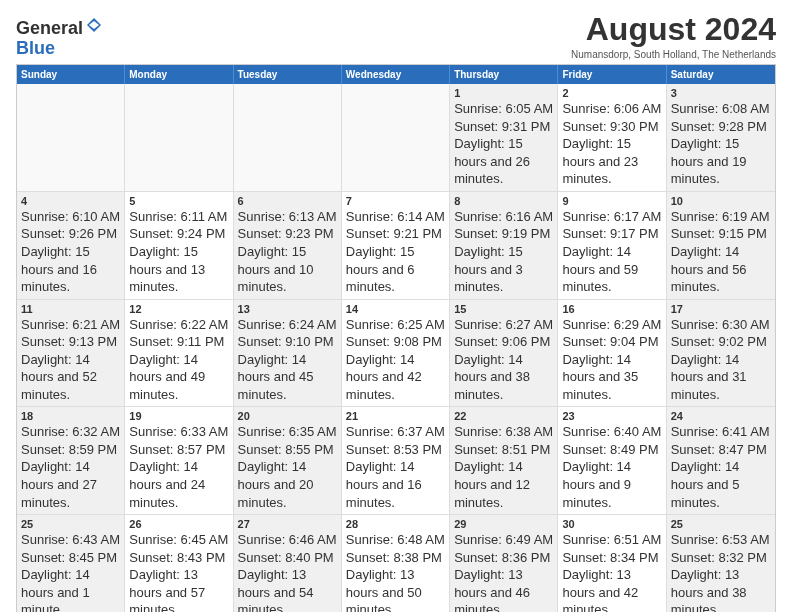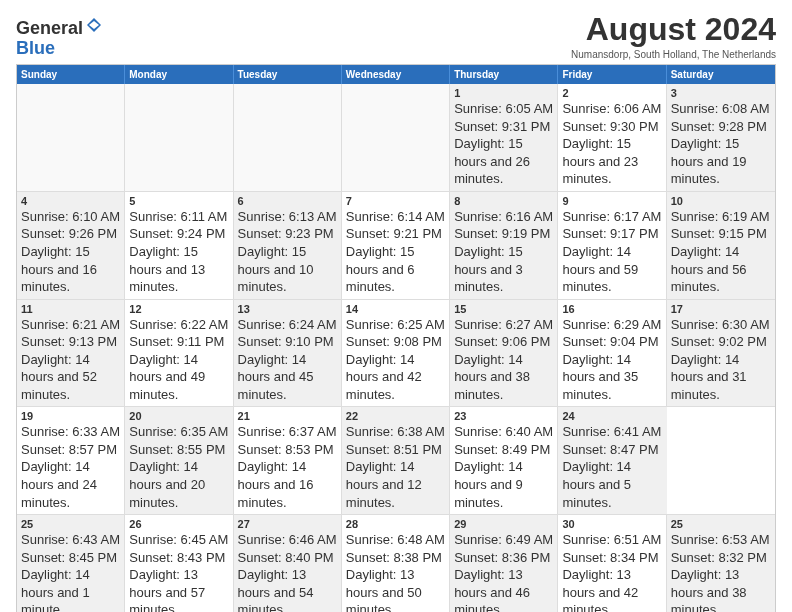--- a/index.html
+++ b/index.html
@@ -234,20 +234,24 @@
           <div class="cal-cell">
             <div class="day-num">16</div>
             <div class="cell-info">Sunrise: 6:29 AM<br>Sunset: 9:04 PM<br>Daylight: 14 hours and 35 minutes.</div>
           </div>
           <div class="cal-cell shaded">
             <div class="day-num">17</div>
             <div class="cell-info">Sunrise: 6:30 AM<br>Sunset: 9:02 PM<br>Daylight: 14 hours and 31 minutes.</div>
           </div>
         </div>
         <div class="cal-row">
+          <div class="cal-cell shaded">
+            <div class="day-num">18</div>
+            <div class="cell-info">Sunrise: 6:32 AM<br>Sunset: 8:59 PM<br>Daylight: 14 hours and 27 minutes.</div>
+          </div>
           <div class="cal-cell">
             <div class="day-num">19</div>
             <div class="cell-info">Sunrise: 6:33 AM<br>Sunset: 8:57 PM<br>Daylight: 14 hours and 24 minutes.</div>
           </div>
           <div class="cal-cell shaded">
             <div class="day-num">20</div>
             <div class="cell-info">Sunrise: 6:35 AM<br>Sunset: 8:55 PM<br>Daylight: 14 hours and 20 minutes.</div>
           </div>
           <div class="cal-cell">
             <div class="day-num">21</div>

